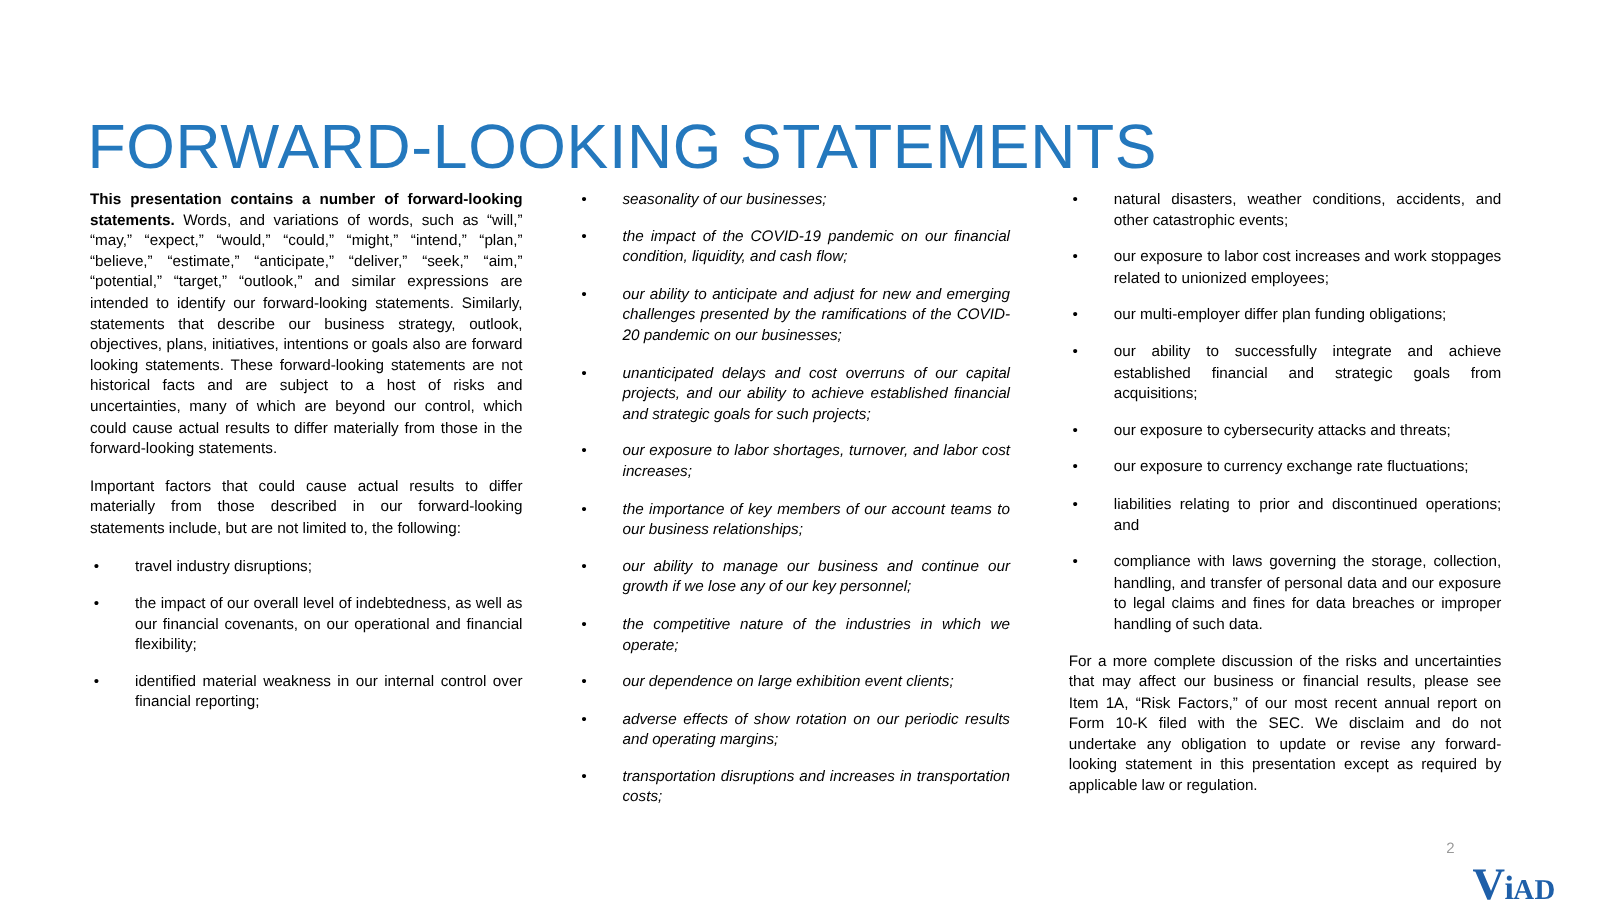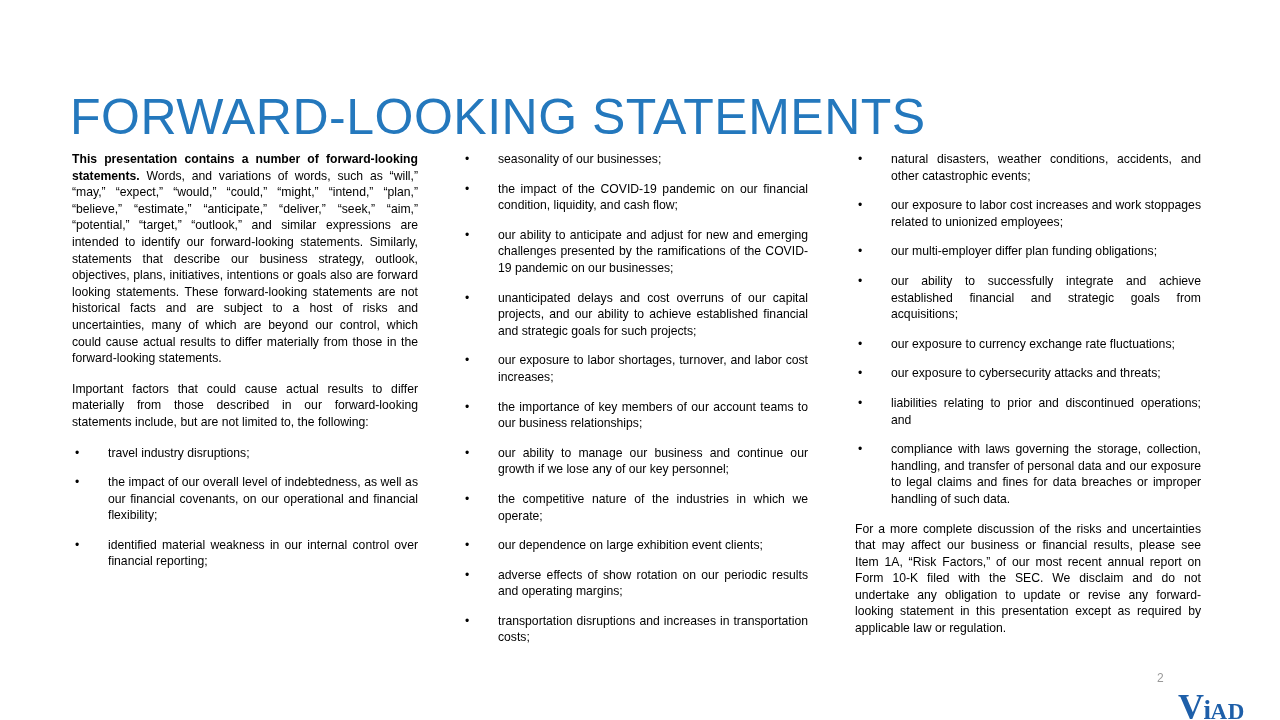--- a/index.html
+++ b/index.html
@@ -24,21 +24,21 @@
   .col {
     position: absolute;
     top: 151px;
     width: 346px;
     font-size: 12.2px;
     line-height: 16.6px;
     color: #000000;
     text-align: justify;
   }
   .col-1 { left: 72px; }
-  .col-2 { left: 462px; }
+  .col-2 { left: 462px; font-style: italic; }
   .col-3 { left: 855px; }
   .col p { margin: 0 0 14px 0; }
   .col p:last-child { margin-bottom: 0; }
   .intro-bold { font-weight: bold; }
   ul.bullets {
     list-style: none;
     margin: 0 0 2px 0;
     padding: 0;
   }
   ul.bullets li {
@@ -90,40 +90,40 @@
         <li>travel industry disruptions;</li>
         <li>the impact of our overall level of indebtedness, as well as our financial covenants, on our operational and financial flexibility;</li>
         <li>identified material weakness in our internal control over financial reporting;</li>
       </ul>
   </div>
 
   <div class="col col-2">
     <ul class="bullets">
         <li>seasonality of our businesses;</li>
         <li>the impact of the COVID-19 pandemic on our financial condition, liquidity, and cash flow;</li>
-        <li>our ability to anticipate and adjust for new and emerging challenges presented by the ramifications of the COVID-19 pandemic on our businesses;</li>
+        <li>our ability to anticipate and adjust for new and emerging challenges presented by the ramifications of the COVID-20 pandemic on our businesses;</li>
         <li>unanticipated delays and cost overruns of our capital projects, and our ability to achieve established financial and strategic goals for such projects;</li>
         <li>our exposure to labor shortages, turnover, and labor cost increases;</li>
         <li>the importance of key members of our account teams to our business relationships;</li>
         <li>our ability to manage our business and continue our growth if we lose any of our key personnel;</li>
         <li>the competitive nature of the industries in which we operate;</li>
         <li>our dependence on large exhibition event clients;</li>
         <li>adverse effects of show rotation on our periodic results and operating margins;</li>
         <li>transportation disruptions and increases in transportation costs;</li>
       </ul>
   </div>
 
   <div class="col col-3">
     <ul class="bullets">
         <li>natural disasters, weather conditions, accidents, and other catastrophic events;</li>
         <li>our exposure to labor cost increases and work stoppages related to unionized employees;</li>
         <li>our multi-employer differ plan funding obligations;</li>
         <li>our ability to successfully integrate and achieve established financial and strategic goals from acquisitions;</li>
+        <li>our exposure to cybersecurity attacks and threats;</li>
         <li>our exposure to currency exchange rate fluctuations;</li>
-        <li>our exposure to cybersecurity attacks and threats;</li>
         <li>liabilities relating to prior and discontinued operations; and</li>
         <li>compliance with laws governing the storage, collection, handling, and transfer of personal data and our exposure to legal claims and fines for data breaches or improper handling of such data.</li>
       </ul>
     <p>For a more complete discussion of the risks and uncertainties that may affect our business or financial results, please see Item 1A, “Risk Factors,” of our most recent annual report on Form 10-K filed with the SEC. We disclaim and do not undertake any obligation to update or revise any forward-looking statement in this presentation except as required by applicable law or regulation.</p>
   </div>
 
   <div class="page-num">2</div>
 
   <div class="logo"><span class="logo-v">V</span><span class="logo-i">i</span><span class="logo-ad">AD</span></div>
 

